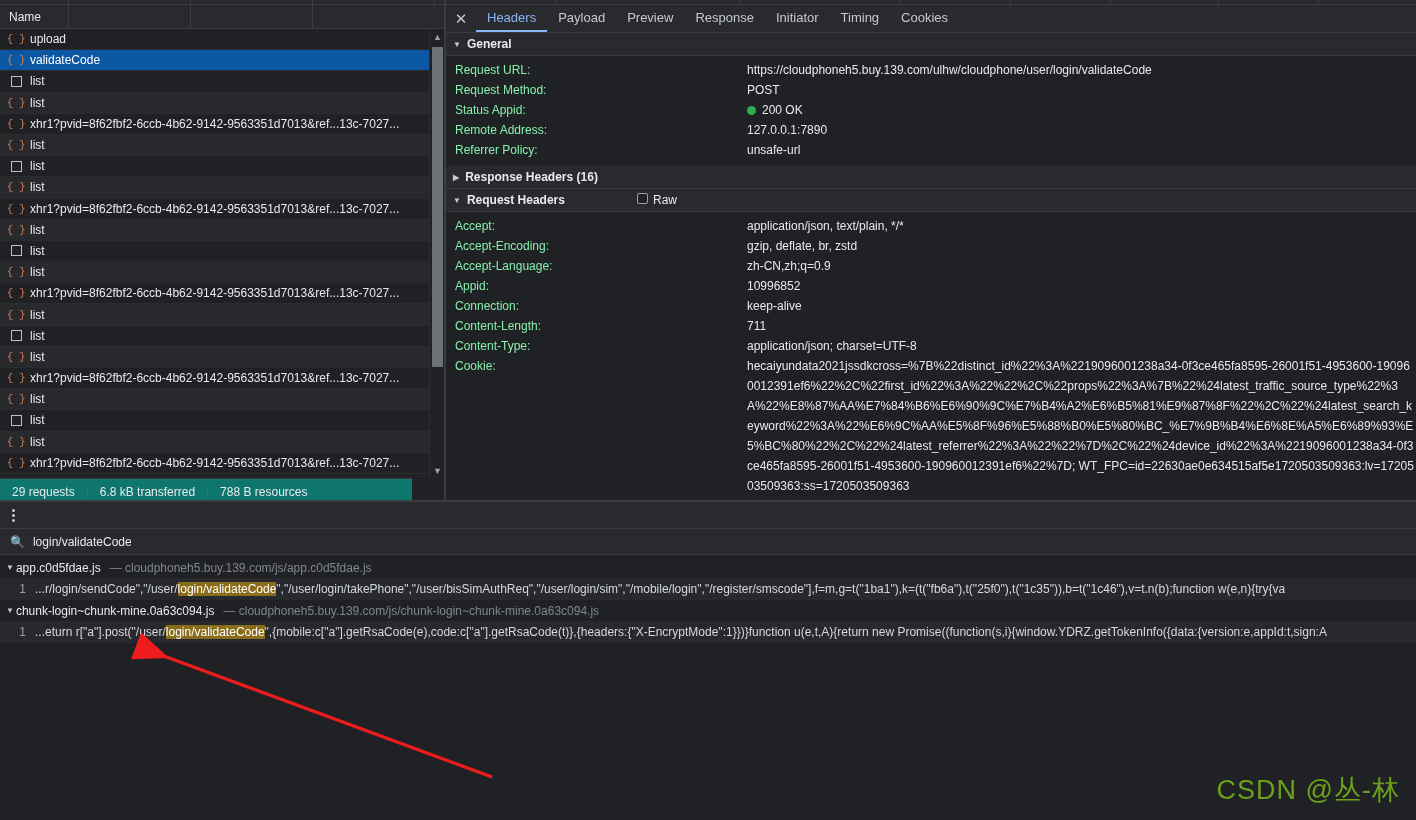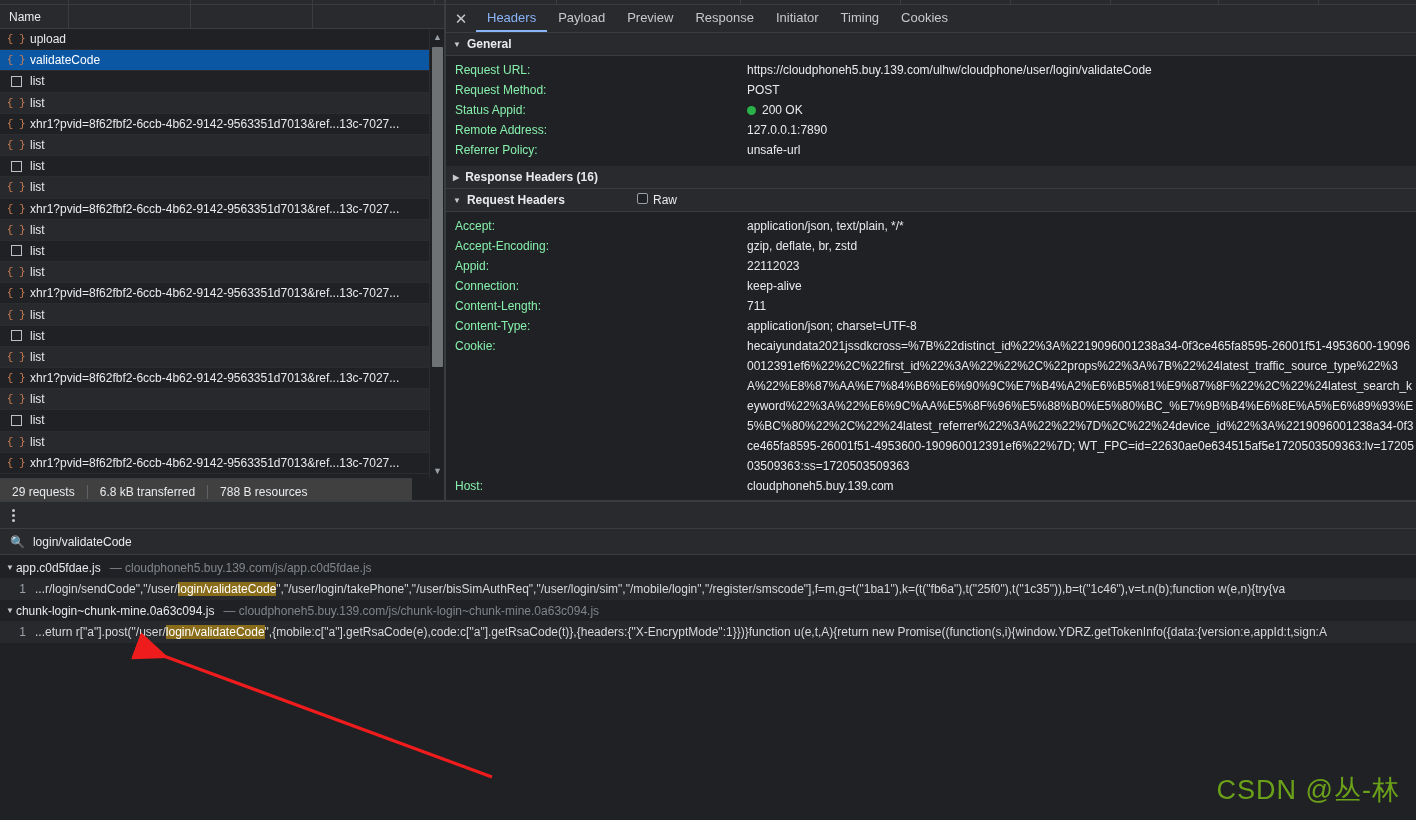--- a/index.html
+++ b/index.html
@@ -58,21 +58,21 @@
   #list-scroll .arrow-up { top: 0; }
   #list-scroll .arrow-dn { bottom: 0; }
   #list-scroll .thumb {
     position: absolute; left: 2px; top: 18px; width: 11px; height: 320px;
     background: #6f7275; border-radius: 1px;
   }
 
   
   #netlist-status {
     position: absolute; left: 0; top: 473px; width: 412px; height: 27px;
-    background: #404040; border-top: 1px solid #3b3c3f;
+    background: #0f766e; border-top: 1px solid #3b3c3f;
     display: flex; align-items: center; color: #e8eaed; font-size: 12px;
   }
   #netlist-status .chunk { padding: 0 12px; }
   #netlist-status .vsep { width: 1px; height: 14px; background: #5f6368; }
 
   
   #vdiv { position: absolute; left: 444px; top: 0; width: 2px; height: 500px; background: #3b3c3f; }
 
   
   #detail {
@@ -396,22 +396,26 @@
   <div class="kvlist" id="reqhdr-rows">
       <div class="kv">
         <div class="k">Accept:</div>
         <div class="v">application/json, text/plain, */*</div>
       </div>
       <div class="kv">
         <div class="k">Accept-Encoding:</div>
         <div class="v">gzip, deflate, br, zstd</div>
       </div>
       <div class="kv">
+        <div class="k">Accept-Language:</div>
+        <div class="v">zh-CN,zh;q=0.9</div>
+      </div>
+      <div class="kv">
         <div class="k">Appid:</div>
-        <div class="v">22112023</div>
+        <div class="v">10996852</div>
       </div>
       <div class="kv">
         <div class="k">Connection:</div>
         <div class="v">keep-alive</div>
       </div>
       <div class="kv">
         <div class="k">Content-Length:</div>
         <div class="v">711</div>
       </div>
       <div class="kv">

